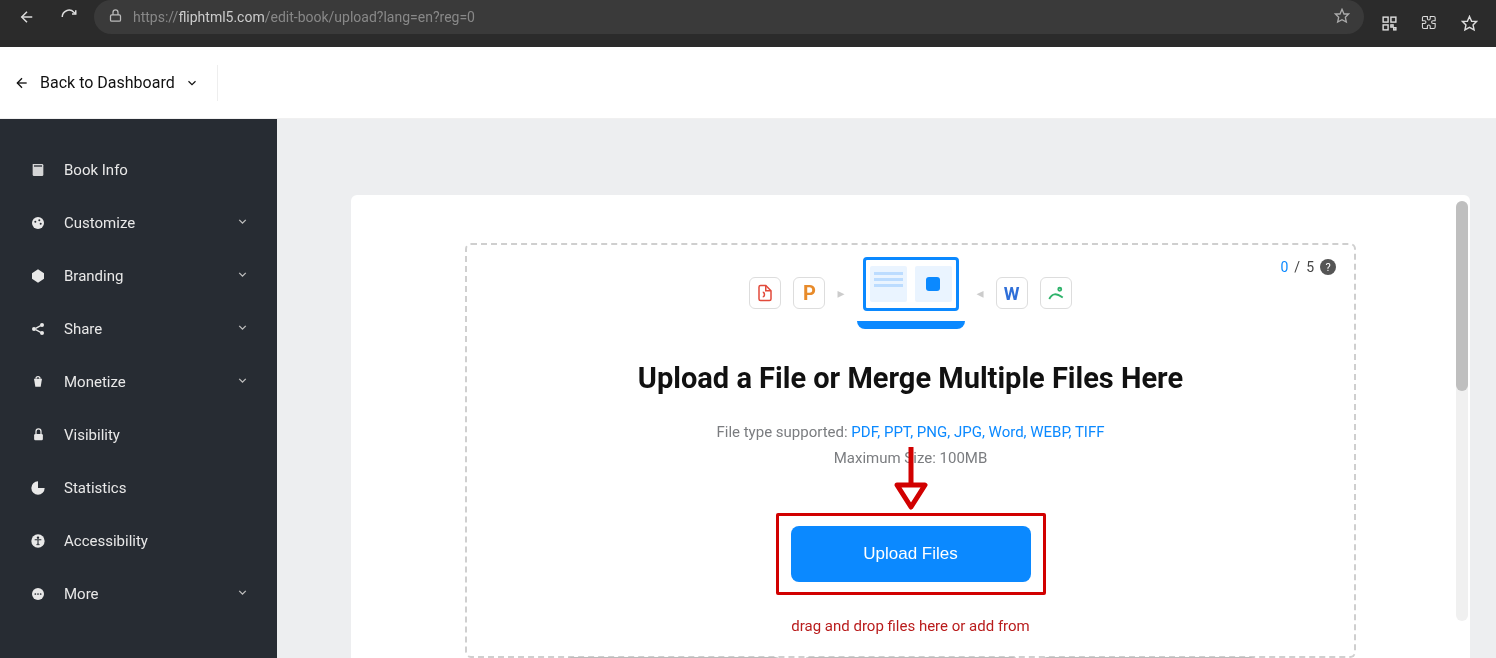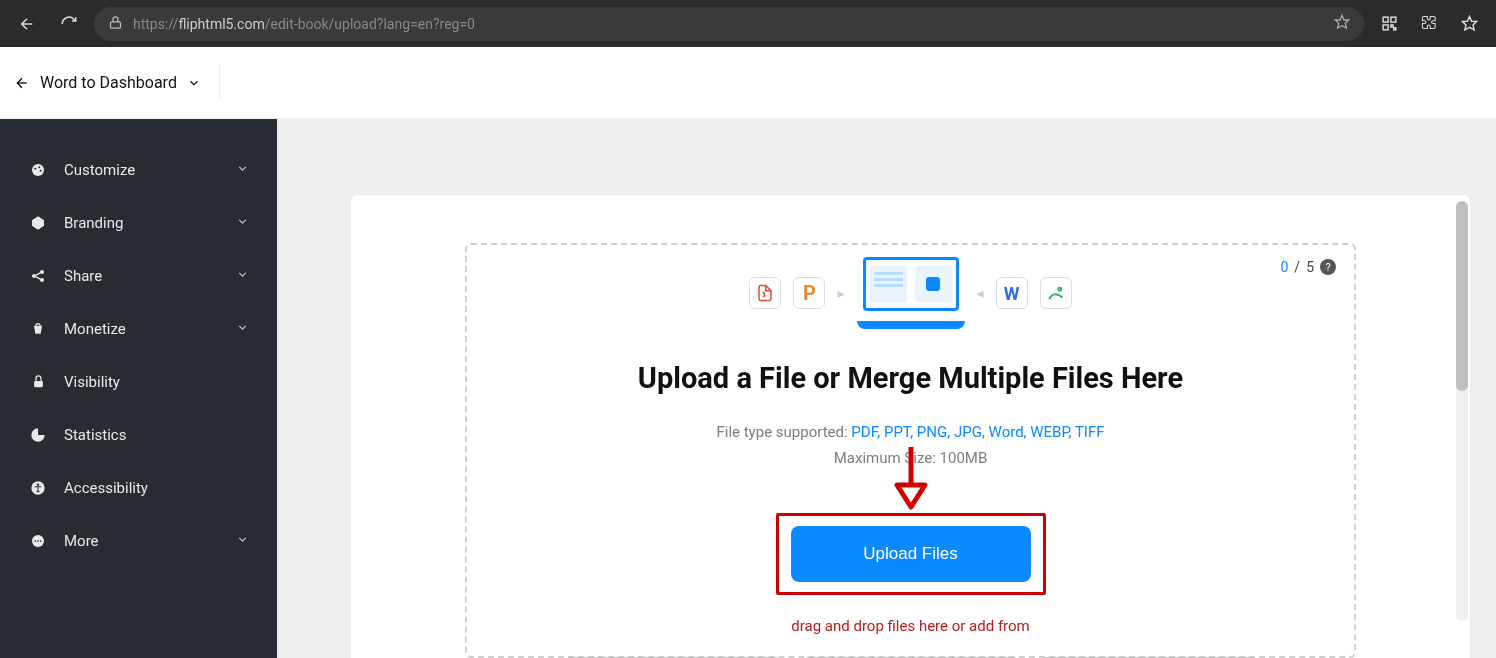--- a/index.html
+++ b/index.html
@@ -1,19 +1,19 @@
 <!DOCTYPE html>
 <html><head>
 <meta charset="utf-8">
 <style>
   * { box-sizing: border-box; margin: 0; padding: 0; }
   body { font-family: -apple-system, "Segoe UI", Roboto, Arial, sans-serif; width: 1496px; height: 658px; overflow: hidden; background: #fff; }
 
   
-  .browser-bar { height: 47px; background: #2b2b2b; display: flex; align-items: center; padding: 0 10px; gap: 8px; }
+  .browser-bar { height: 47px; background: #2b2b2b; display: flex; padding: 0 10px; gap: 8px; }
   .bb-btn { width: 34px; height: 34px; display:flex; align-items:center; justify-content:center; color:#ddd; }
   .addr-wrap { flex: 1; height: 34px; background: #3a3a3a; border-radius: 17px; display:flex; align-items:center; padding: 0 14px; gap:10px; color:#ccc; font-size:14px; }
   .addr-wrap .lock { color:#bbb; }
   .addr-wrap .url { flex:1; white-space:nowrap; overflow:hidden; }
   .addr-wrap .url .dim { color:#888; }
   .bb-right { display:flex; align-items:center; gap:6px; color:#ddd; }
 
   
   .page-header { height: 72px; display:flex; align-items:center; padding: 0 14px; border-bottom:1px solid #f0f0f0; }
   .back-btn { display:flex; align-items:center; gap:10px; font-size:16px; color:#111; cursor:pointer; }
@@ -122,31 +122,40 @@
     </div>
   </div>
 </div>
 
 <div class="page-header">
   <div class="back-btn">
     <svg width="16" height="16" viewBox="0 0 24 24" fill="none" stroke="currentColor" stroke-width="2">
         <path d="M19 12H5"></path>
         <path d="M12 5l-7 7 7 7"></path>
       </svg>
-    <span>Word to Dashboard</span>
+    <span>Back to Dashboard</span>
     <svg width="14" height="14" viewBox="0 0 24 24" fill="none" stroke="currentColor" stroke-width="2">
         <polyline points="6 9 12 15 18 9"></polyline>
       </svg>
   </div>
   <div class="divider"></div>
 </div>
 
 <div class="body-row">
 
   <div class="sidebar">
+    <div class="side-item">
+      <span class="ic">
+          <svg width="16" height="16" viewBox="0 0 24 24" fill="currentColor">
+            <path d="M4 3h14a2 2 0 0 1 2 2v14a2 2 0 0 1-2 2H6a2 2 0 0 1-2-2V3z" opacity=".9"></path>
+            <rect x="6" y="5" width="12" height="2" fill="#272c33"></rect>
+          </svg>
+        </span>
+      <span>Book Info</span>
+    </div>
     <div class="side-item">
       <span class="ic">
           <svg width="16" height="16" viewBox="0 0 24 24" fill="currentColor">
             <circle cx="12" cy="12" r="9"></circle>
             <circle cx="8" cy="10" r="1.5" fill="#272c33"></circle>
             <circle cx="14" cy="8" r="1.5" fill="#272c33"></circle>
             <circle cx="16" cy="13" r="1.5" fill="#272c33"></circle>
           </svg>
         </span>
       <span>Customize</span>

